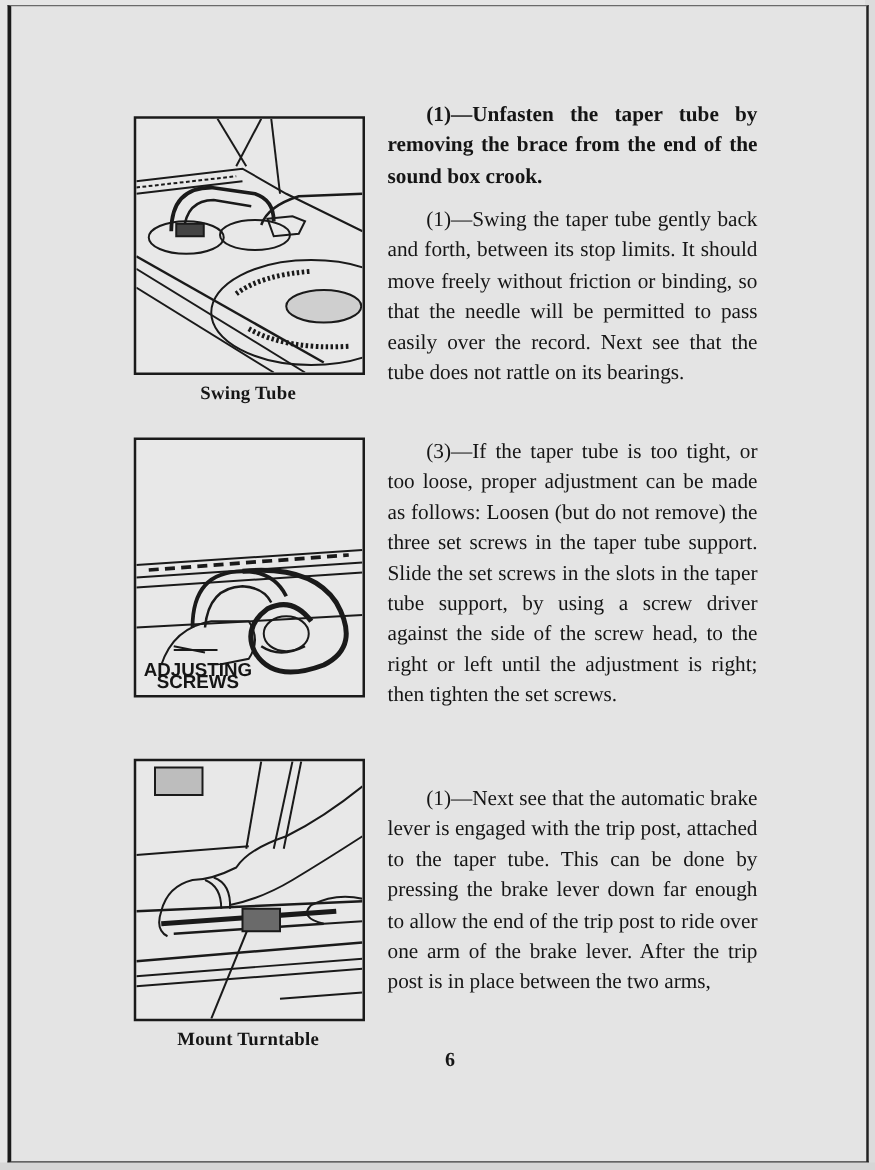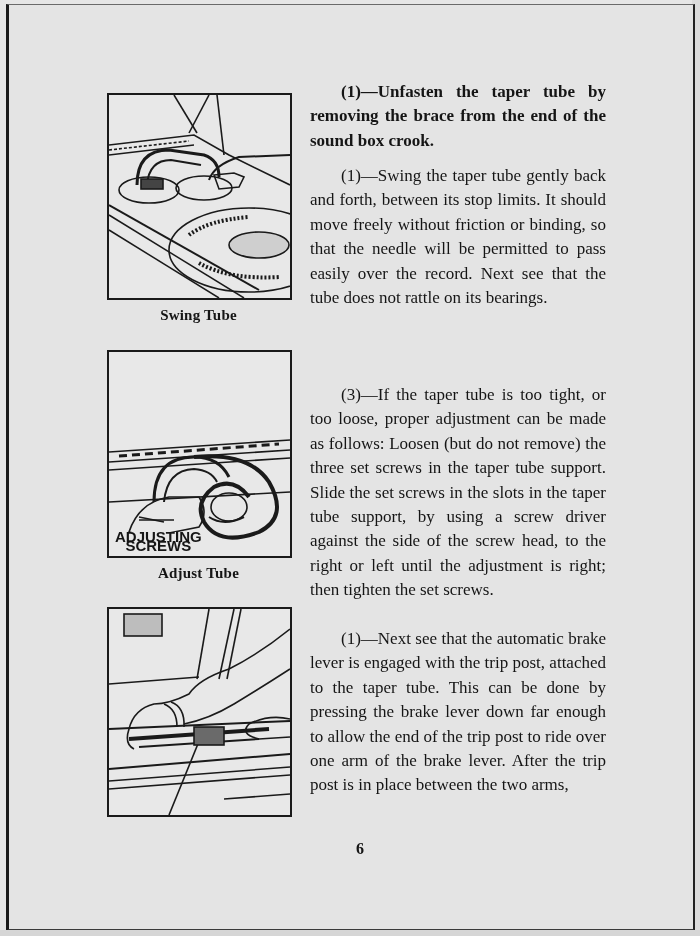--- a/index.html
+++ b/index.html
@@ -35,21 +35,21 @@
   #fig3 { top:607px; }
   #fig3 .fig-frame { height:206px; }
 
   .text {
     position:absolute; left:310px; width:296px;
     font-size:17px; line-height:24.4px; text-align:justify;
   }
   .text p { margin:0 0 17px 0; text-indent:31px; }
   #p1 { top:80px;font-weight:bold; }
   #p2 { top:164px; }
-  #p3 { top:383px; }
+  #p3 { top:349px; }
   #p4 { top:627px; }
   .pagenum {
     position:absolute; left:356px; top:840px; font-weight:bold; font-size:16px;
   }
 </style>
 </head>
 <body>
 
 <div class="rightedge"></div>
 <div class="page"></div>
@@ -102,21 +102,20 @@
         <ellipse cx="120" cy="155" rx="18" ry="14"></ellipse>
         <line x1="55" y1="170" x2="30" y2="165"></line>
         <line x1="65" y1="168" x2="30" y2="168"></line>
       </g>
     </svg>
     <div style="position:absolute; left:6px; top:180px; font-family:'Liberation Sans',sans-serif; font-size:15px; font-weight:bold; line-height:9px; text-align:center; background:#e8e8e8;">
       <div>ADJUSTING</div>
       <div>SCREWS</div>
     </div>
   </div>
-  <div class="caption">Adjust Tube</div>
 </div>
 
 <div class="figure" id="fig3">
   <div class="fig-frame">
     <svg width="181" height="206" viewBox="0 0 181 206">
       <g stroke="#1a1a1a" fill="none" stroke-width="1.6">
         <rect x="15" y="5" width="38" height="22" fill="#bdbdbd"></rect>
         <line x1="100" y1="0" x2="88" y2="70"></line>
         <line x1="125" y1="0" x2="110" y2="70"></line>
         <line x1="132" y1="0" x2="118" y2="70"></line>
@@ -131,20 +130,21 @@
         <path d="M30 138 L150 130" stroke-width="2"></path>
         <path d="M0 160 L181 145" stroke-width="2"></path>
         <path d="M0 172 L181 158" stroke-width="1.5"></path>
         <path d="M0 180 L181 166"></path>
         <line x1="95" y1="120" x2="60" y2="206"></line>
         <line x1="115" y1="190" x2="181" y2="185"></line>
         <rect x="85" y="118" width="30" height="18" fill="#6a6a6a"></rect>
       </g>
     </svg>
   </div>
+  <div class="caption">Mount Turntable</div>
 </div>
 
 <div class="text" id="p1">
   <p>(1)—Unfasten the taper tube by removing the brace from the end of the sound box crook.</p>
 </div>
 <div class="text" id="p2">
   <p>(1)—Swing the taper tube gently back and forth, between its stop limits. It should move freely without friction or binding, so that the needle will be permitted to pass easily over the record. Next see that the tube does not rattle on its bearings.</p>
 </div>
 <div class="text" id="p3">
   <p>(3)—If the taper tube is too tight, or too loose, proper adjustment can be made as follows: Loosen (but do not remove) the three set screws in the taper tube support. Slide the set screws in the slots in the taper tube support, by using a screw driver against the side of the screw head, to the right or left until the adjustment is right; then tighten the set screws.</p>

